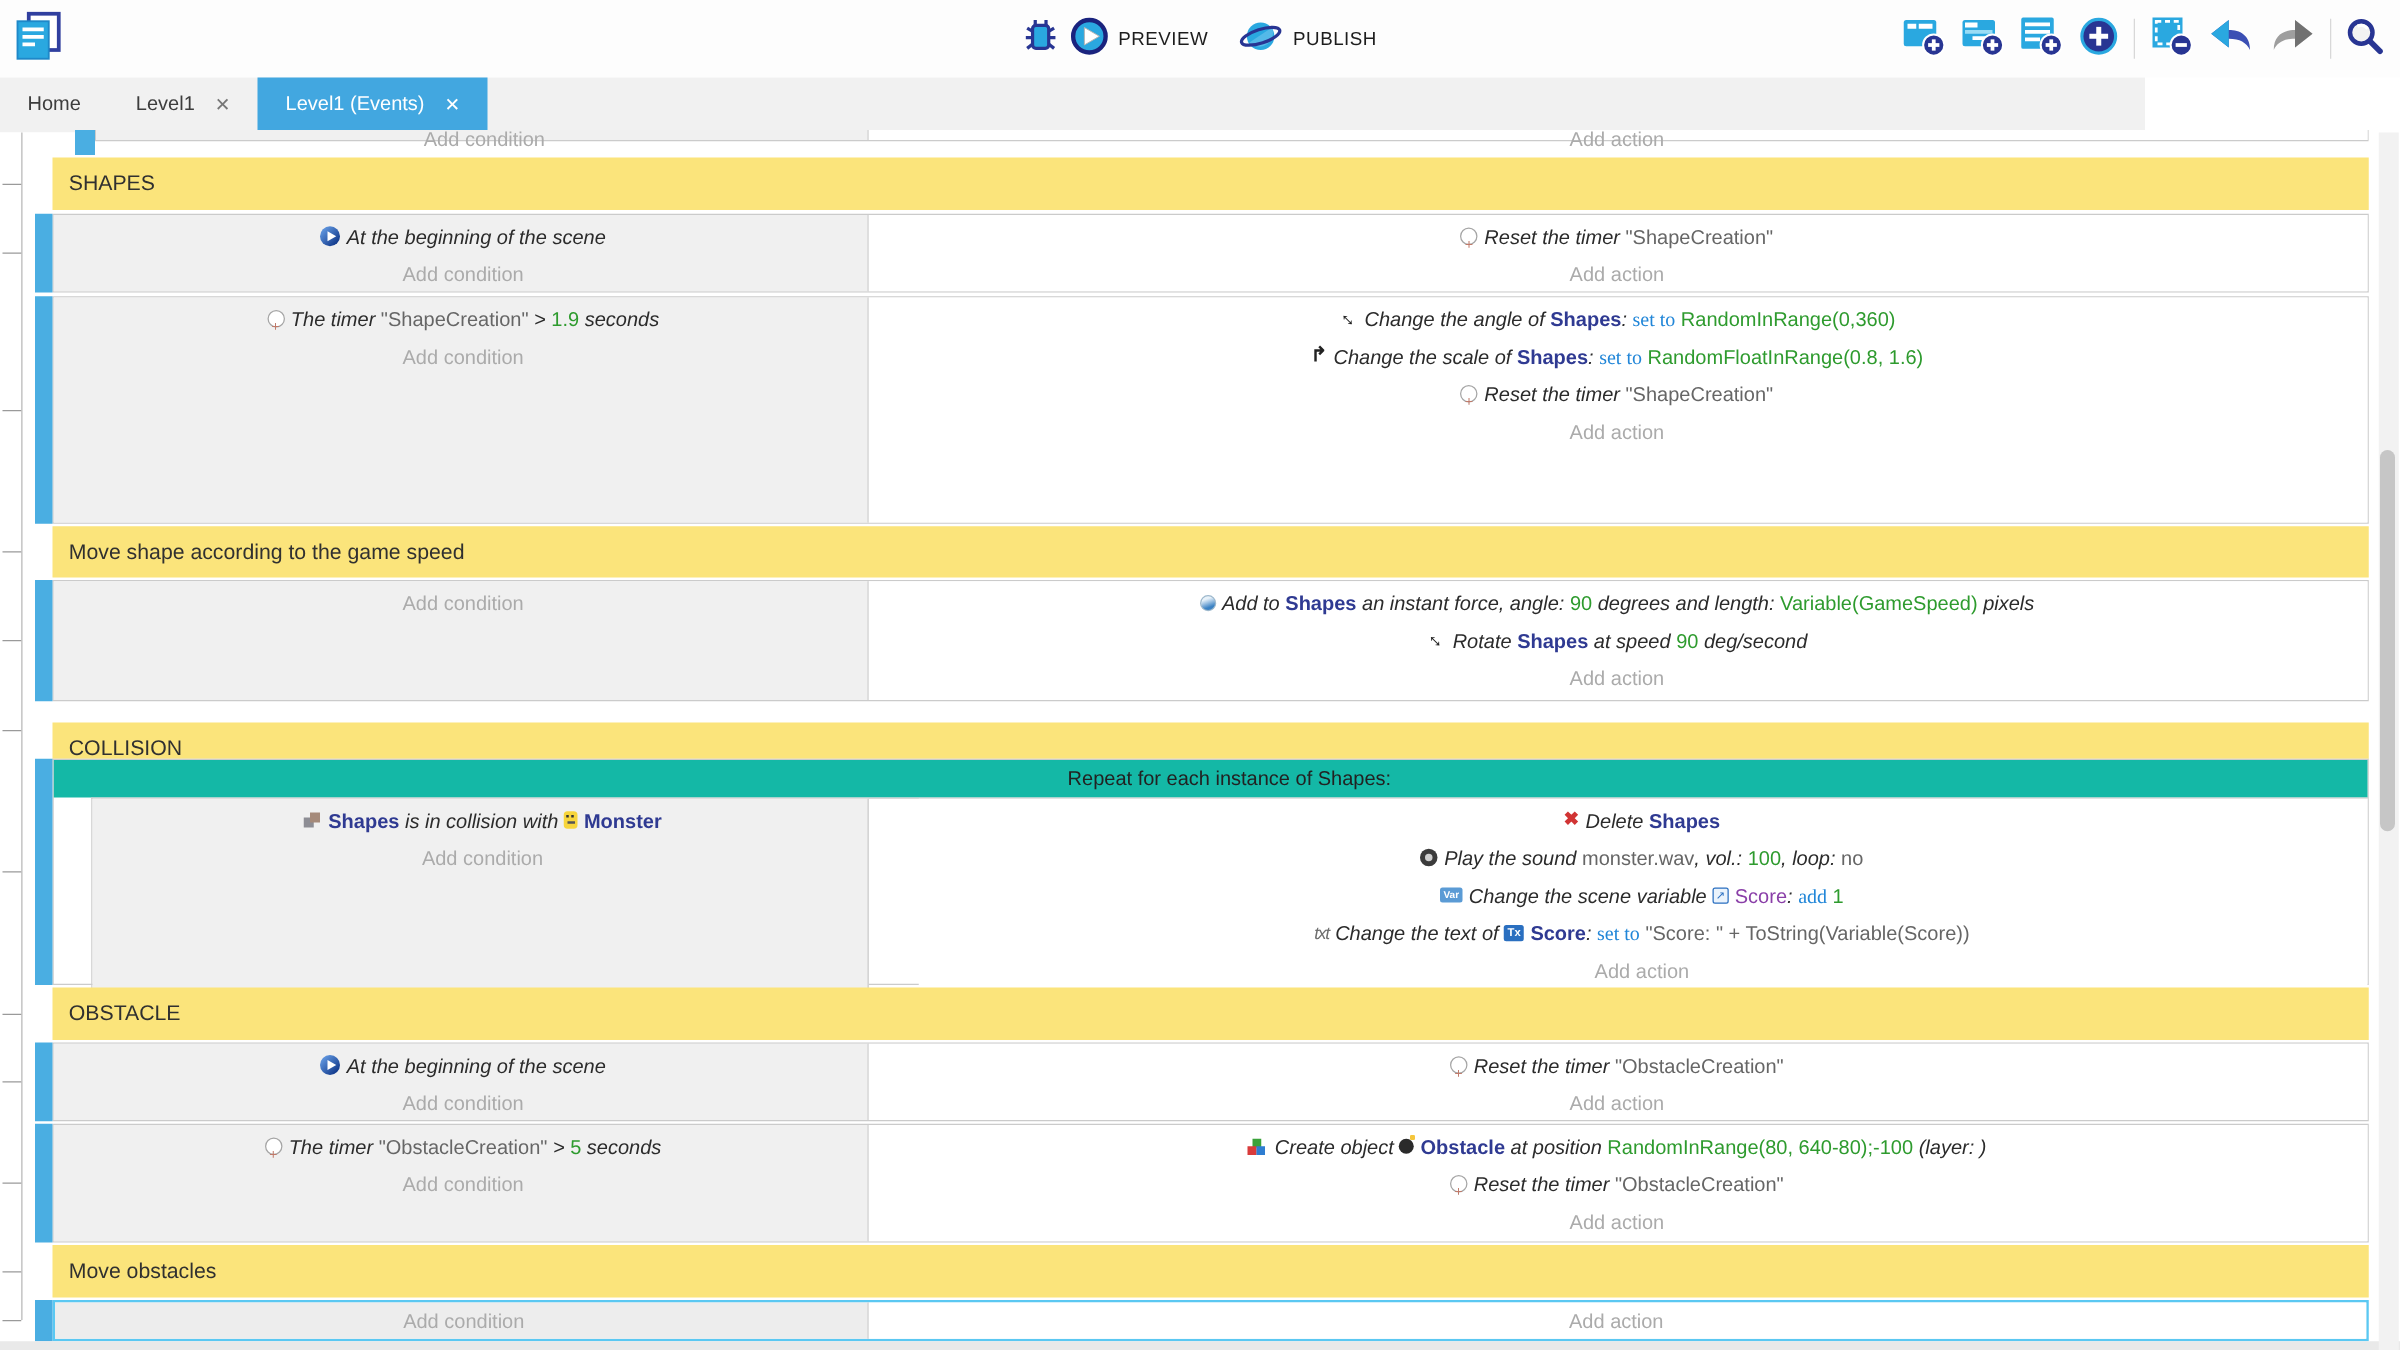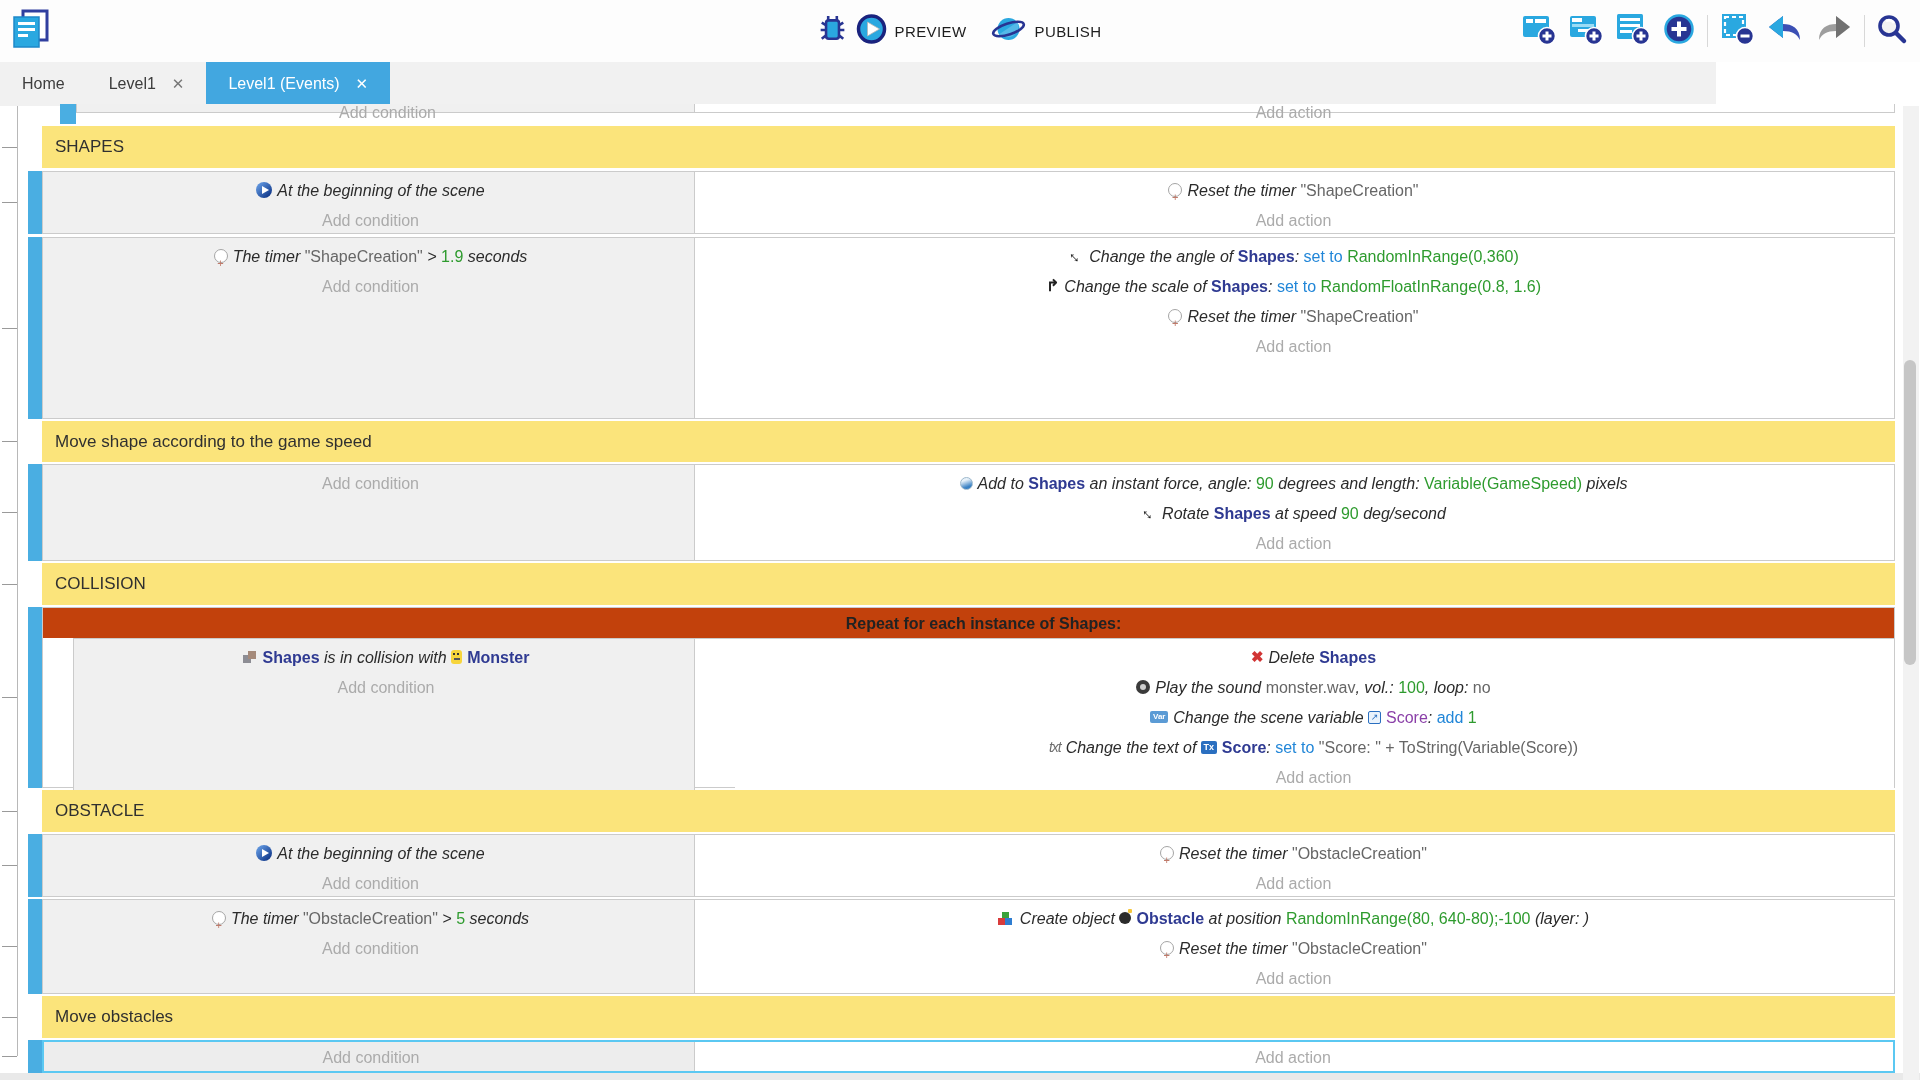--- a/index.html
+++ b/index.html
@@ -43,40 +43,40 @@
     padding-left:13px; font-size:17px; color:#303030; cursor:pointer; }
 
   
   .block.indent { left:60px; overflow:hidden; }
   .block.indent .handle { width:16px; }
   .block.indent .bwrap { margin-left:16px; }
   .block.indent .cond { width:618px; }
   .block.indent .inner-shift { margin-top:-11px; }
 
   
-  .feline { font-size:16px; line-height:28px; color:#222; padding:2px 0 0 30px; background:#c2410c; cursor:pointer;font-weight:bold; }
+  .feline { font-size:16px; line-height:28px; color:#222; padding:2px 0 0 30px; background:#14b8a6; cursor:pointer; }
   .inner { margin-left:30px; border-left:1px solid #cbcbcb; border-top:1px solid #cbcbcb; display:flex; flex:1;gap:40px; }
   .inner .cond { width:621px; }
 
   
   .block.selected .bwrap { border:2px solid #5bc8f2; }
   .block.selected .cond { width:651px; background:#ededed; padding-top:1px; }
   .block.selected .act { padding-top:1px; }
 
   #bottom-fill { position:absolute; left:0; right:0; top:967px; bottom:0; background:#e9e9e9; }
 
   
   #scroll-track { position:absolute; right:1px; top:0; width:16px; height:974px; background:#f2f2f2; }
   #scroll-thumb { position:absolute; right:3px; top:254px; width:12px; height:305px; background:#c6c6c6; border-radius:6px; cursor:grab; }
 
   
   .sg-t { color:#2b2b2b;font-style:italic; }
   .sg-q { color:#666666; }
   .sg-g { color:#2e9b2e; }
-  .sg-b { color:#2186d8; }
+  .sg-b { color:#2186d8;font-family:Liberation Serif, serif; }
   .sg-o { color:#2f3a92; font-weight:bold; }
   .sg-p { color:#8a3fa8; }
 
   
   .ic { display:inline-block; vertical-align:middle; margin:-3px 5px 0 0; position:relative; }
   .ic-begin-scene-icon { width:16px; height:16px; border-radius:50%; background:linear-gradient(135deg,#5a8fd8 20%,#123a8c 85%); }
   .ic-begin-scene-icon::after { content:""; position:absolute; left:6px; top:4px; border-left:7px solid #fff;
     border-top:4px solid transparent; border-bottom:4px solid transparent; }
   .ic-timer-icon { width:14px; height:14px; border:1.5px solid #a5a5a5; border-radius:50%; background:#fff; }
   .ic-timer-icon::after { content:"+"; position:absolute; left:2.5px; top:-2px; font-size:11px; color:#c07a6a; }
@@ -323,21 +323,21 @@
           <div class="line add">Add condition</div>
         </div>
         <div class="act">
           <div class="line"><span class="ic ic-force-icon"></span><span class="sg-t">Add to </span><span class="sg-o">Shapes</span><span class="sg-t"> an instant force, angle: </span><span class="sg-g">90</span><span class="sg-t"> degrees and length: </span><span class="sg-g">Variable(GameSpeed)</span><span class="sg-t"> pixels</span></div>
           <div class="line"><span class="ic ic-rotate-icon"></span><span class="sg-t">Rotate </span><span class="sg-o">Shapes</span><span class="sg-t"> at speed </span><span class="sg-g">90</span><span class="sg-t"> deg/second</span></div>
           <div class="line add">Add action</div>
         </div>
       </div>
     </div>
 
-    <div class="ghead" style="top:457px">
+    <div class="ghead" style="top:472px">
       <div class="handle"></div>
       <div class="ybody">COLLISION</div>
     </div>
 
     <div class="block" style="top:501px;height:181px">
       <div class="handle"></div>
       <div class="bwrap col">
         <div class="feline">Repeat for each instance of Shapes:</div>
         <div class="inner">
           <div class="cond">

